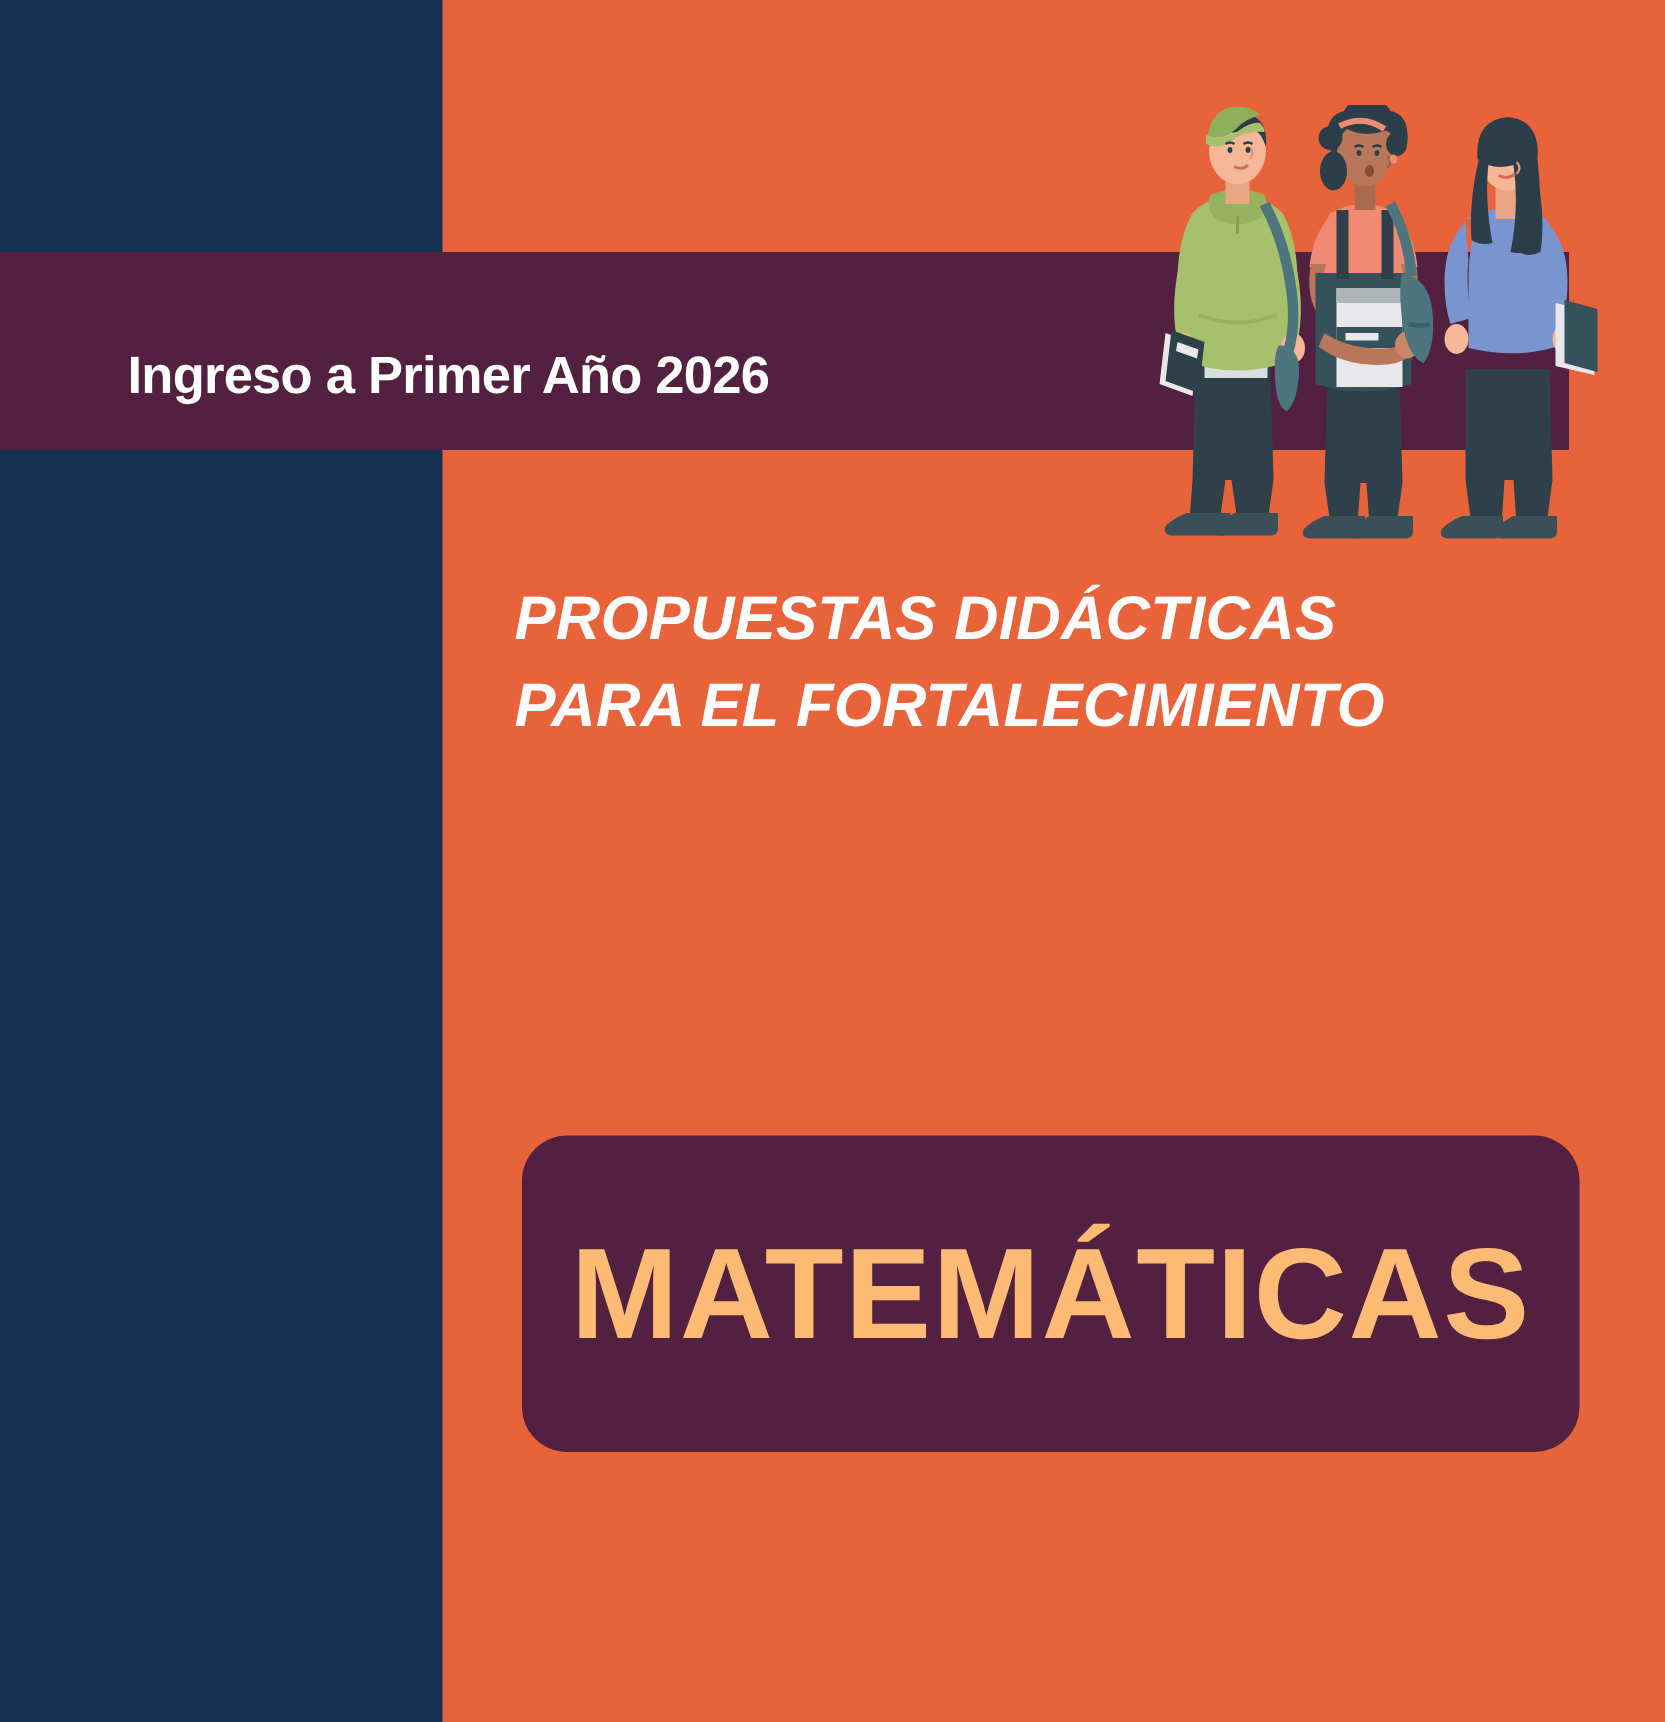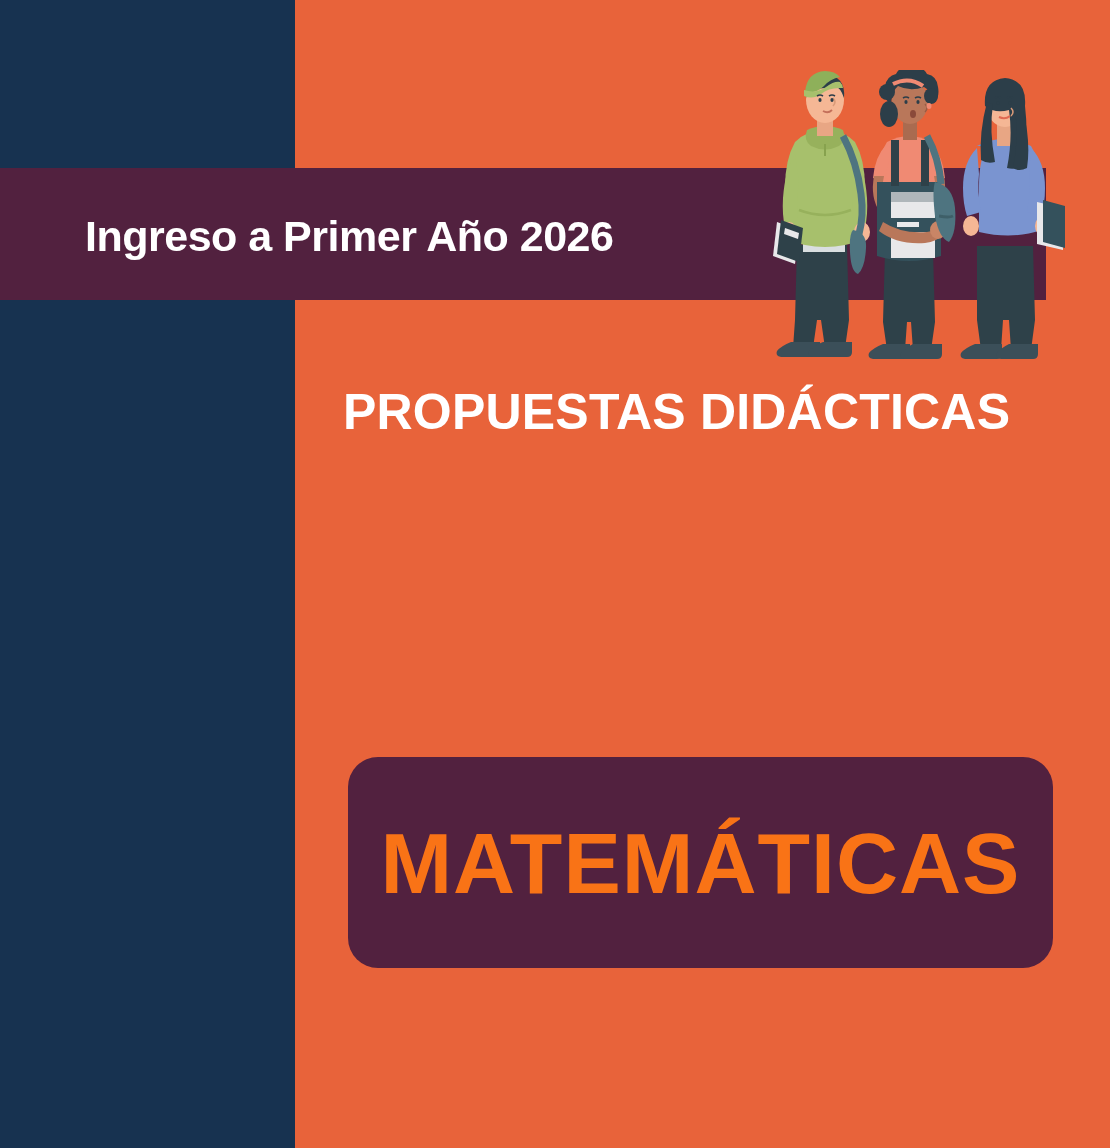--- a/index.html
+++ b/index.html
@@ -22,65 +22,66 @@
     background:#173250;
   }
   
   .ribbon{
     position:absolute;left:0;top:168px;
     width:1046px;height:132px;
     background:#52213F;
     z-index:3;
   }
   .ribbon-text{
-    position:absolute;left:85px;top:0;
+    position:absolute;left:85px;top:15px;
     height:136px;
     display:flex;align-items:center;
     color:#FFFFFF;
-    font-size:43px;
+    font-size:35px;
     font-weight:bold;
     letter-spacing:-0.5px;
     white-space:nowrap;
   }
   
   .students{
     position:absolute;
     left:755px;top:70px;
     width:340px;height:290px;
     z-index:4;
   }
   .students svg{display:block;}
   
   .main-heading{
     position:absolute;
     left:343px;top:383px;
     width:680px;
     color:#FFFFFF;
-    font-size:50px;
+    font-size:41px;
     font-weight:bold;
     line-height:58px;
     letter-spacing:0.2px;
     z-index:2;
+    font-style:italic;
   }
   .main-heading .hl{display:block;}
   
   .subject-button{
     position:absolute;
     left:348px;top:757px;
     width:705px;height:211px;
     background:#52213F;
     border-radius:30px;
     display:flex;align-items:center;justify-content:center;
     z-index:2;
     border:none;
     padding:0;
     cursor:pointer;
   }
   .subject-label{
-    color:#f97316;
+    color:#fdba74;
     font-size:86px;
     font-weight:bold;
     letter-spacing:1px;
     line-height:1;
     font-family:"Liberation Sans", sans-serif;
   }
 </style>
 </head>
 <body>
 
@@ -232,19 +233,20 @@
         <ellipse cx="243" cy="33" rx="1.6" ry="2" fill="#2C3E49"></ellipse>
         <ellipse cx="255" cy="33" rx="1.6" ry="2" fill="#2C3E49"></ellipse>
         <path d="M256 38 q4 4 0 8" stroke="#D99A78" stroke-width="1.5" fill="none"></path>
         <path d="M244 47 q6 3 11 -1" stroke="#E06A52" stroke-width="2" fill="none"></path>
       </g>
     </svg>
   </div>
 
   <div class="main-heading">
     <span class="hl">PROPUESTAS DIDÁCTICAS</span>
+    <span class="hl">PARA EL FORTALECIMIENTO</span>
   </div>
 
   <button class="subject-button">
     <span class="subject-label">MATEMÁTICAS</span>
   </button>
 
 </div>
 
 </body></html>

